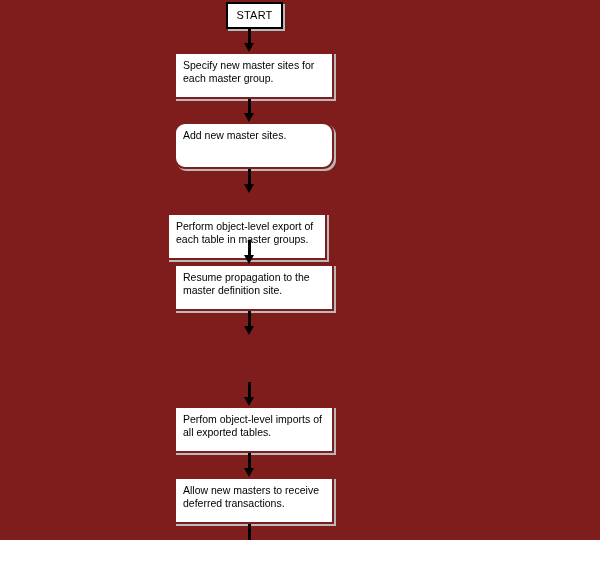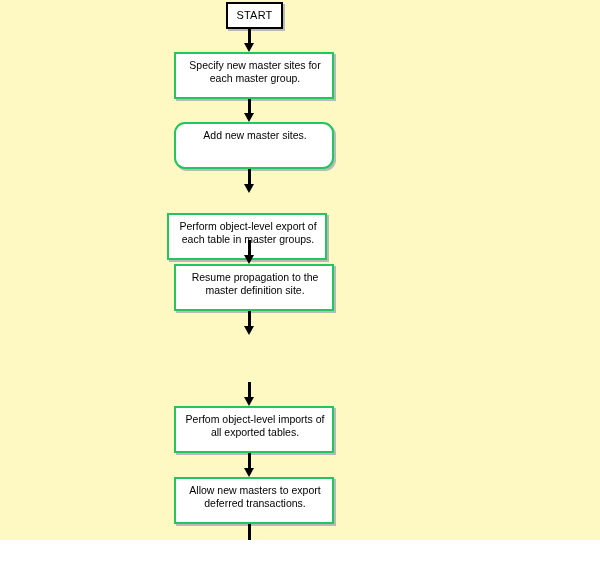--- a/index.html
+++ b/index.html
@@ -10,23 +10,22 @@
   }
   body {
     font-family: "Liberation Sans", "DejaVu Sans", sans-serif;
     color: #000000;
   }
 
   #flowchart {
     position: relative;
     width: 600px;
     height: 540px;
-    background: #fef9c3;
+    background: #7f1d1d;
     overflow: hidden;
-    text-align: center;
   }
 
   
   .terminator {
     position: absolute;
     box-sizing: border-box;
     border: 2px solid #000000;
     background: #ffffff;
     display: flex;
     align-items: center;
@@ -35,21 +34,21 @@
     line-height: 1;
     letter-spacing: 0.2px;
     color: #000000;
     box-shadow: 2px 2px 0 0 #b9b9b9;
   }
 
   
   .process {
     position: absolute;
     box-sizing: border-box;
-    border: 2px solid #22c55e;
+    border: 2px solid #7f1d1d;
     background: #ffffff;
     box-shadow: 2px 2px 0 0 #b9b9b9;
   }
   .process .proc-text {
     position: absolute;
     left: 7px;
     top: 5px;
     right: 5px;
     font-size: 10.5px;
     line-height: 13px;
@@ -143,21 +142,21 @@
     <div class="proc-text">Perfom object-level imports of
 all exported tables.</div>
   </div>
 
   <div class="connector" style="left:244px; top:453px; height:24px;">
     <div class="shaft" style="height:15px;"></div>
     <div class="head"></div>
   </div>
 
   <div class="process" style="left:174px; top:477px; width:160px; height:47px;">
-    <div class="proc-text">Allow new masters to export
+    <div class="proc-text">Allow new masters to receive
 deferred transactions.</div>
   </div>
 
   <div class="connector" style="left:244px; top:524px; height:25px;">
     <div class="shaft" style="height:16px;"></div>
     <div class="head"></div>
   </div>
 
   <div class="terminator" style="left:224px; top:549px; width:56px; height:27px;">
     <span>END</span>

